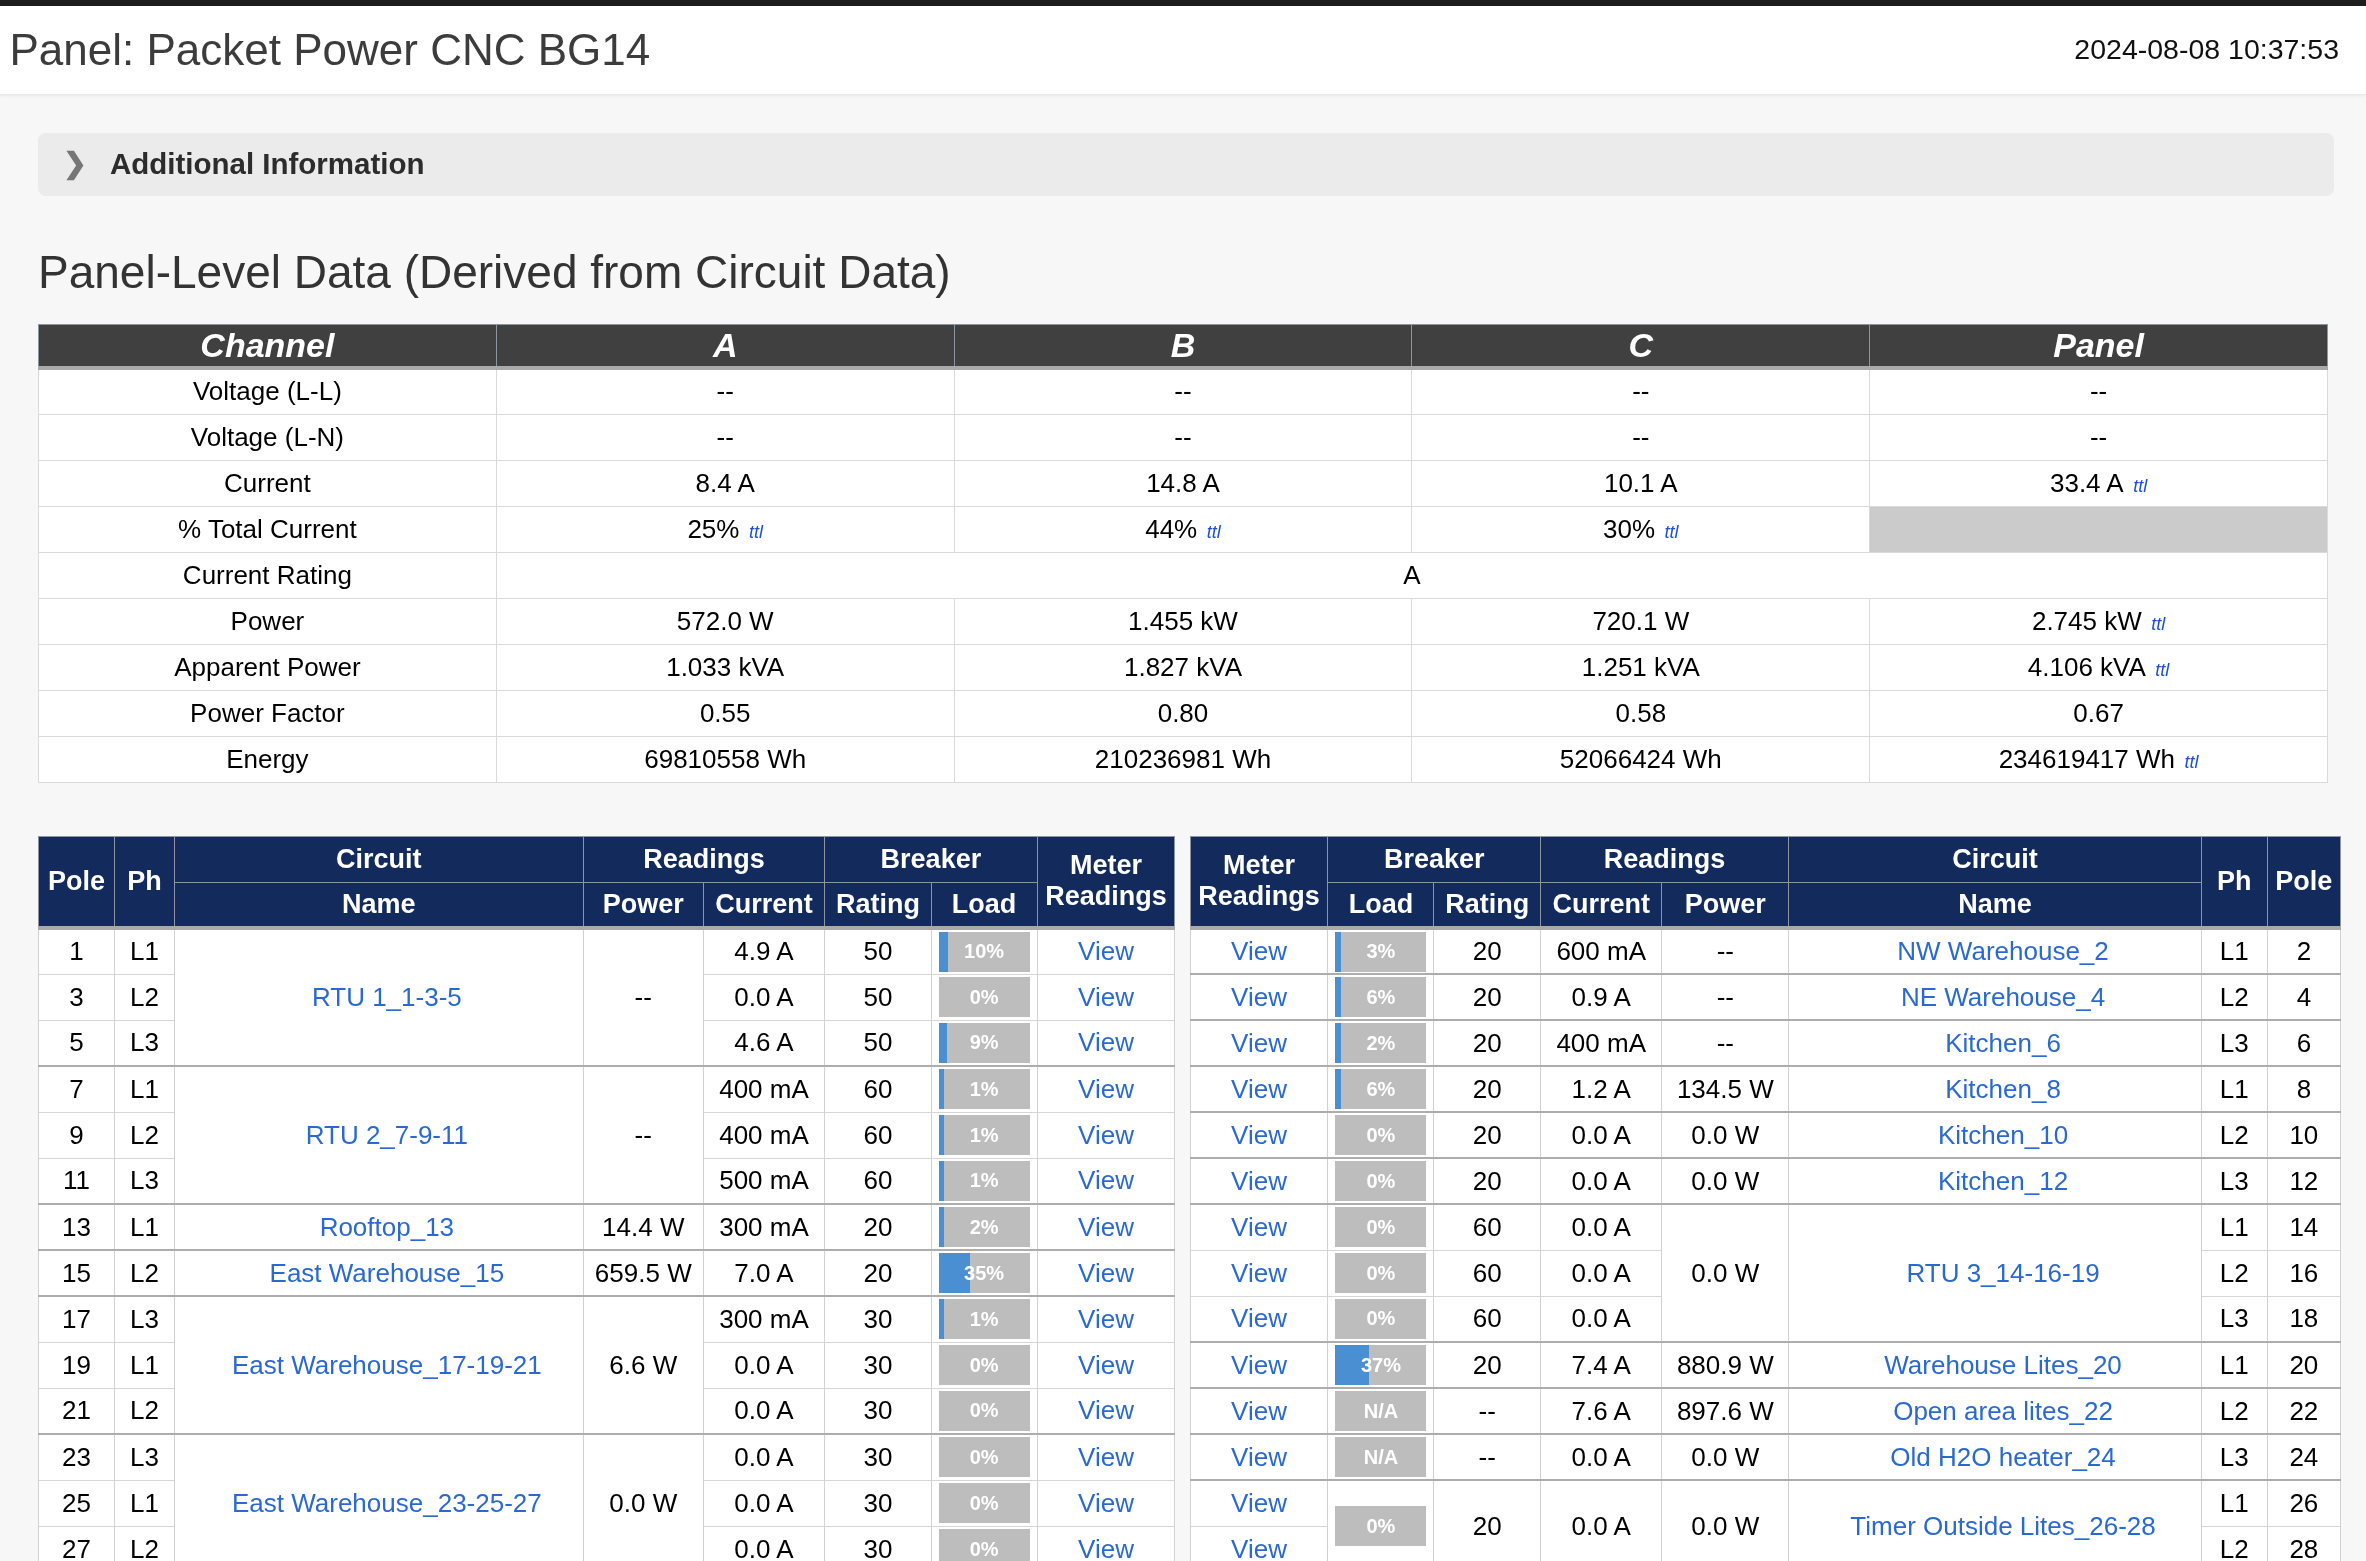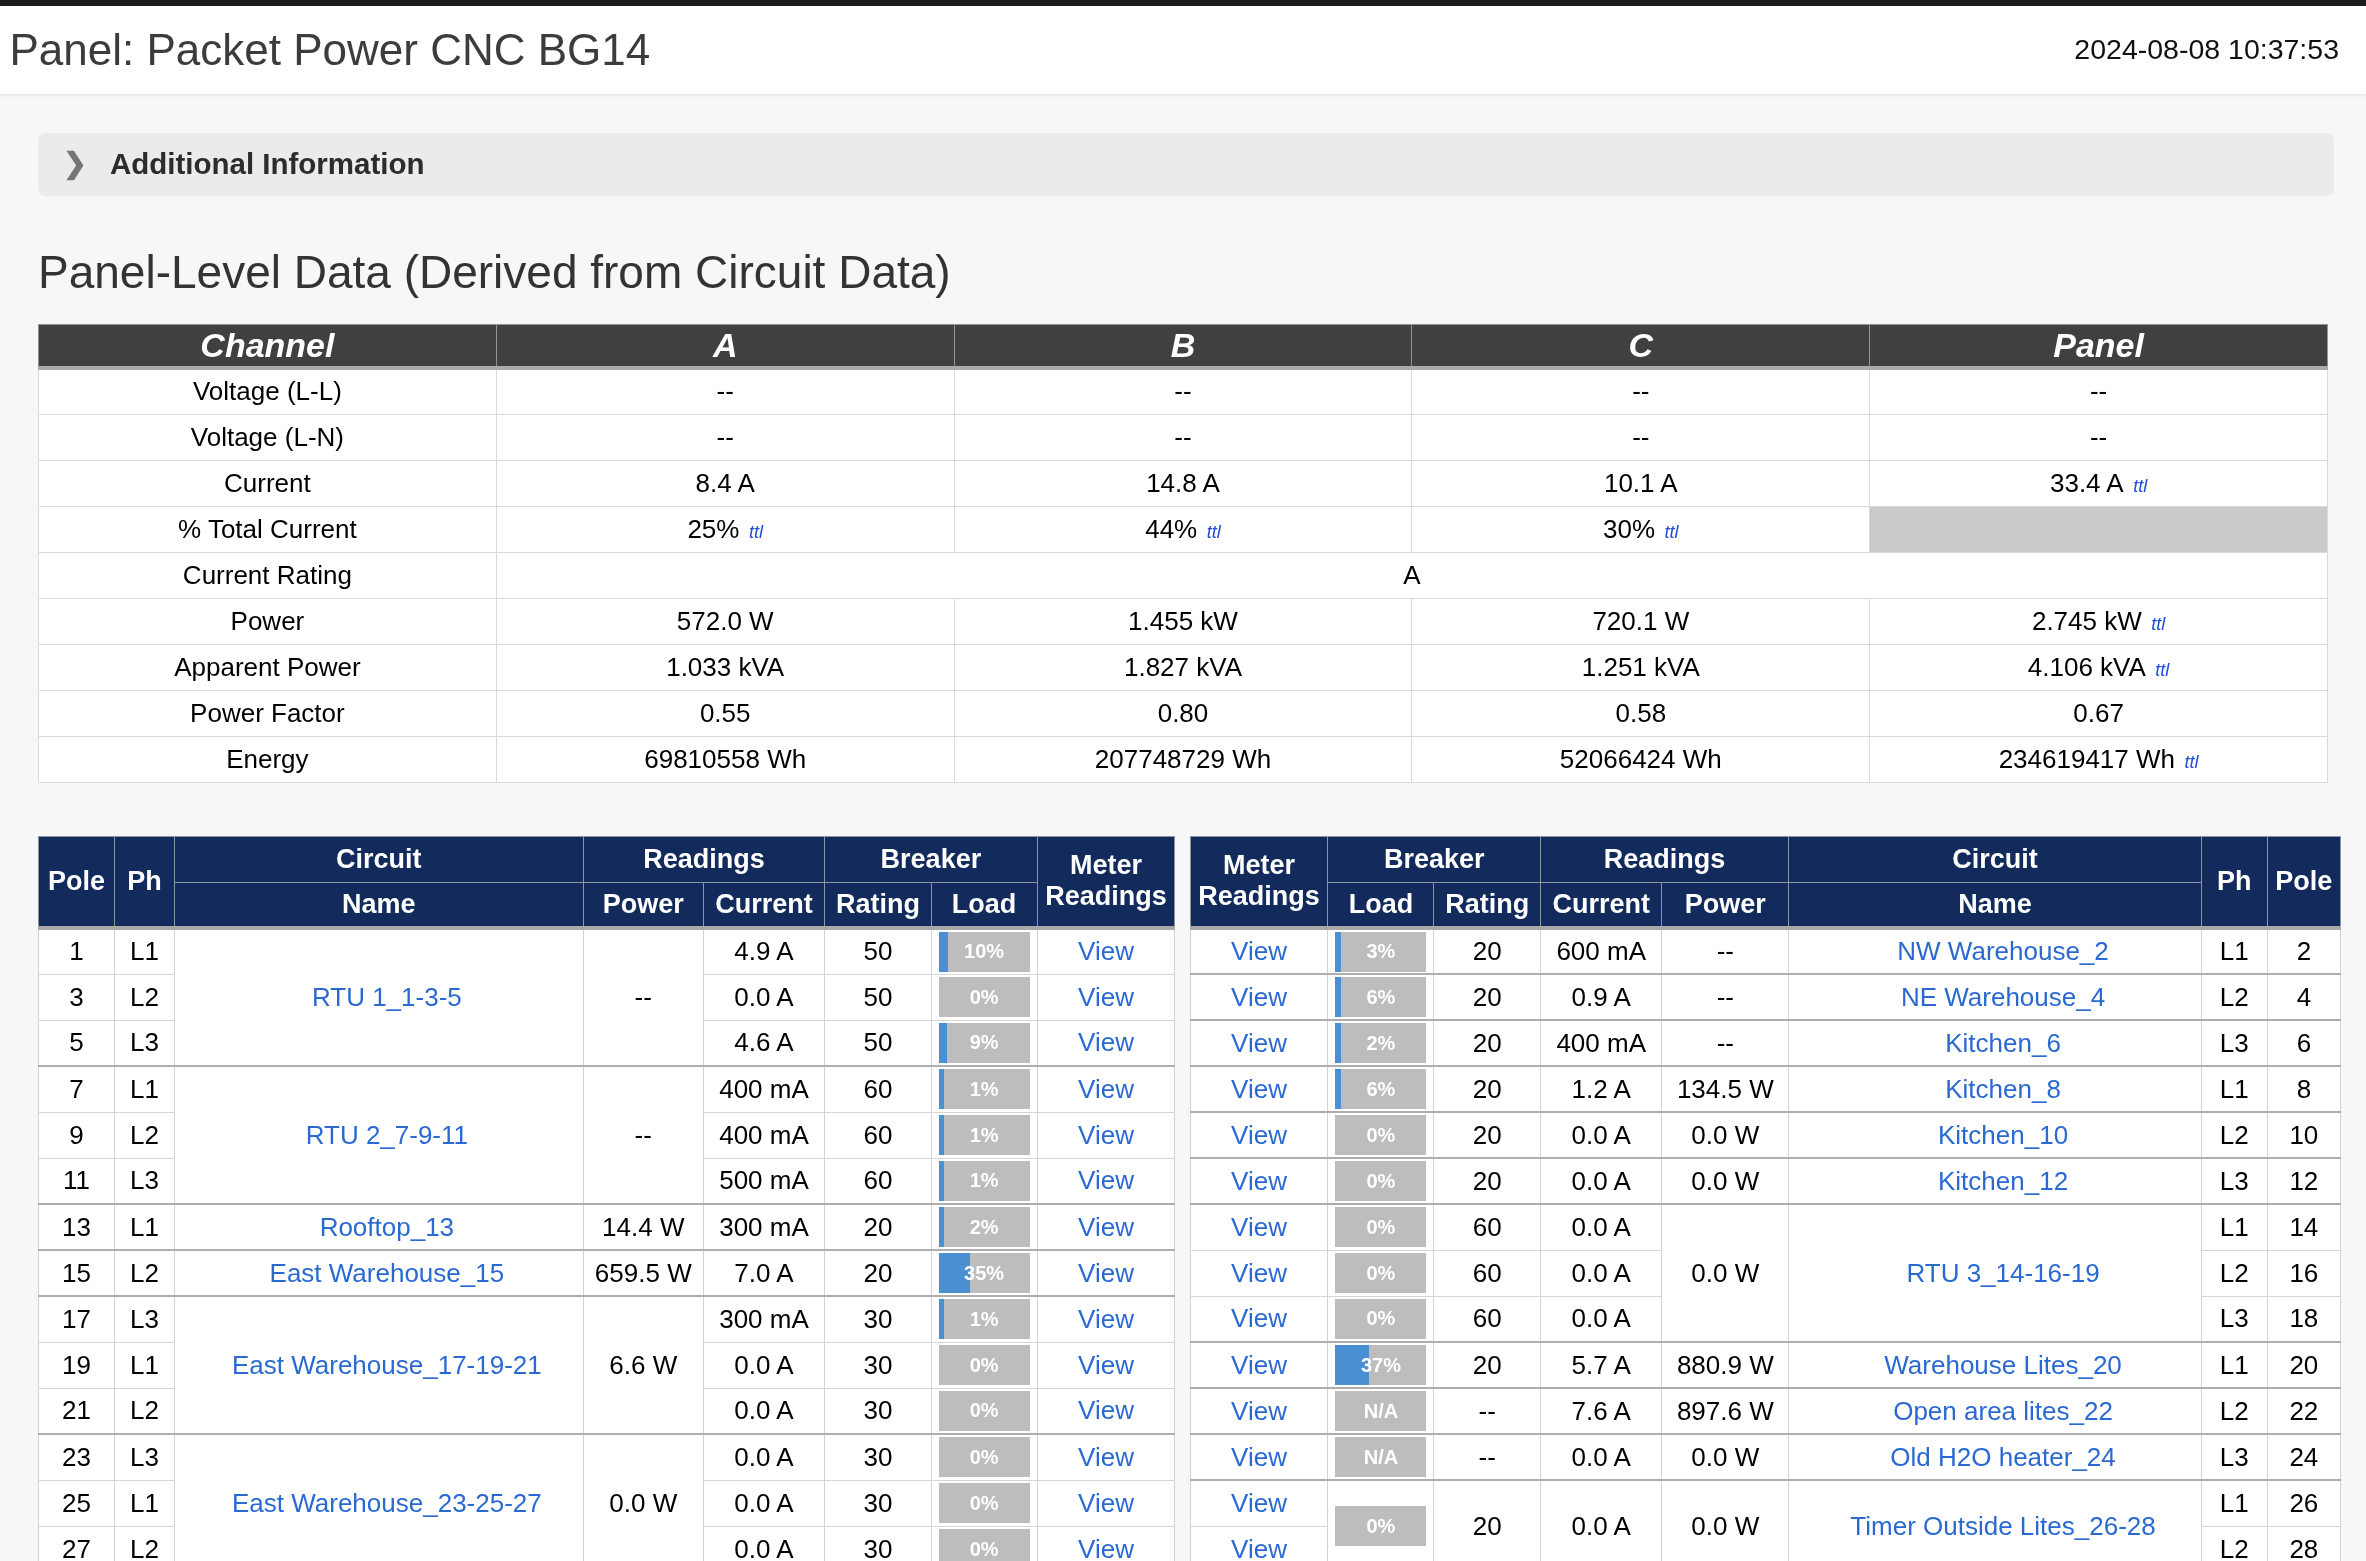--- a/index.html
+++ b/index.html
@@ -170,21 +170,21 @@
         <tr>
           <td>Power Factor</td>
           <td>0.55</td>
           <td>0.80</td>
           <td>0.58</td>
           <td>0.67</td>
         </tr>
         <tr>
           <td>Energy</td>
           <td>69810558 Wh</td>
-          <td>207748729 Wh</td>
+          <td>210236981 Wh</td>
           <td>52066424 Wh</td>
           <td>234619417 Wh<span class="ttl">ttl</span></td>
         </tr>
       </tbody>
     </table>
 
   <div class="tables">
     <table class="ctab">
       <colgroup>
         <col style="width:76px">
@@ -561,21 +561,21 @@
           </tr>
           <tr class="group-start">
             <td class="c-view"><a class="link" href="#">View</a></td>
             <td class="c-load">
               <div class="loadbar">
                 <div class="fill" style="width: 37%;"></div>
                 <span class="pct">37%</span>
               </div>
             </td>
             <td class="c-rating">20</td>
-            <td class="c-current">5.7 A</td>
+            <td class="c-current">7.4 A</td>
             <td class="c-power">880.9 W</td>
             <td class="c-name"><a class="link" href="#">Warehouse Lites_20</a></td>
             <td class="c-ph">L1</td>
             <td class="c-pole">20</td>
           </tr>
           <tr class="group-start">
             <td class="c-view"><a class="link" href="#">View</a></td>
             <td class="c-load">
               <div class="loadbar">
                 <span class="pct">N/A</span>

